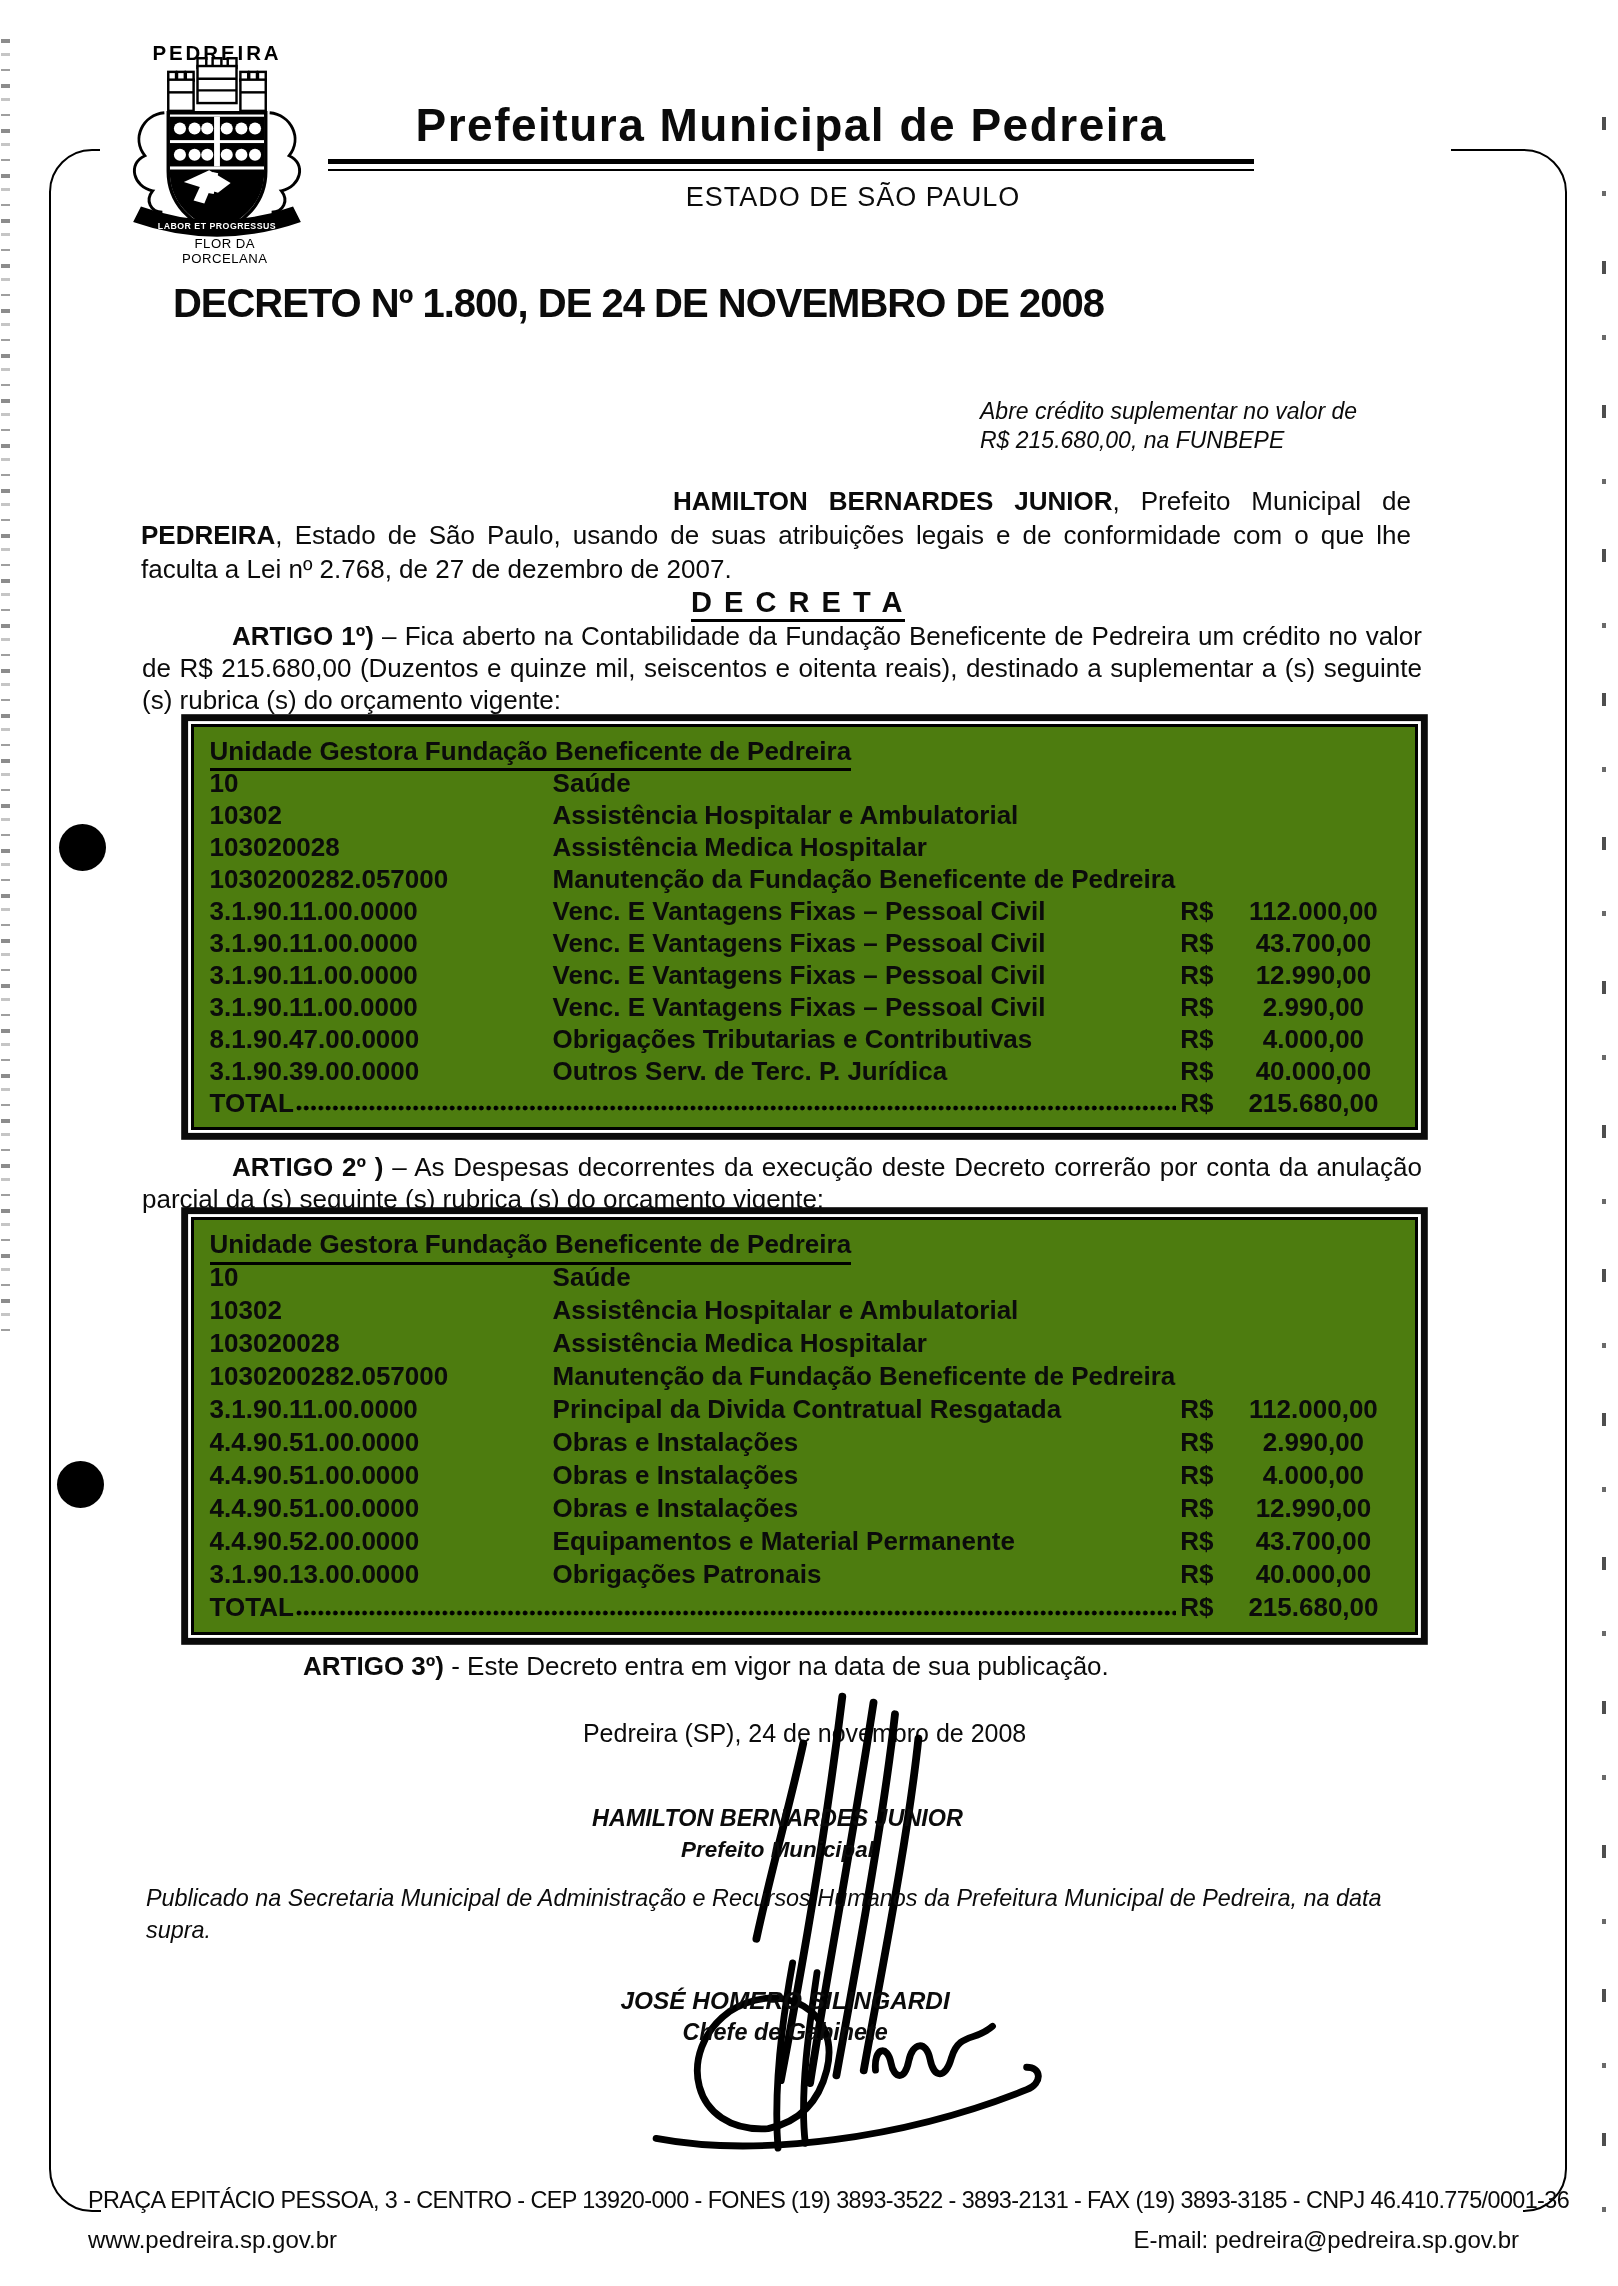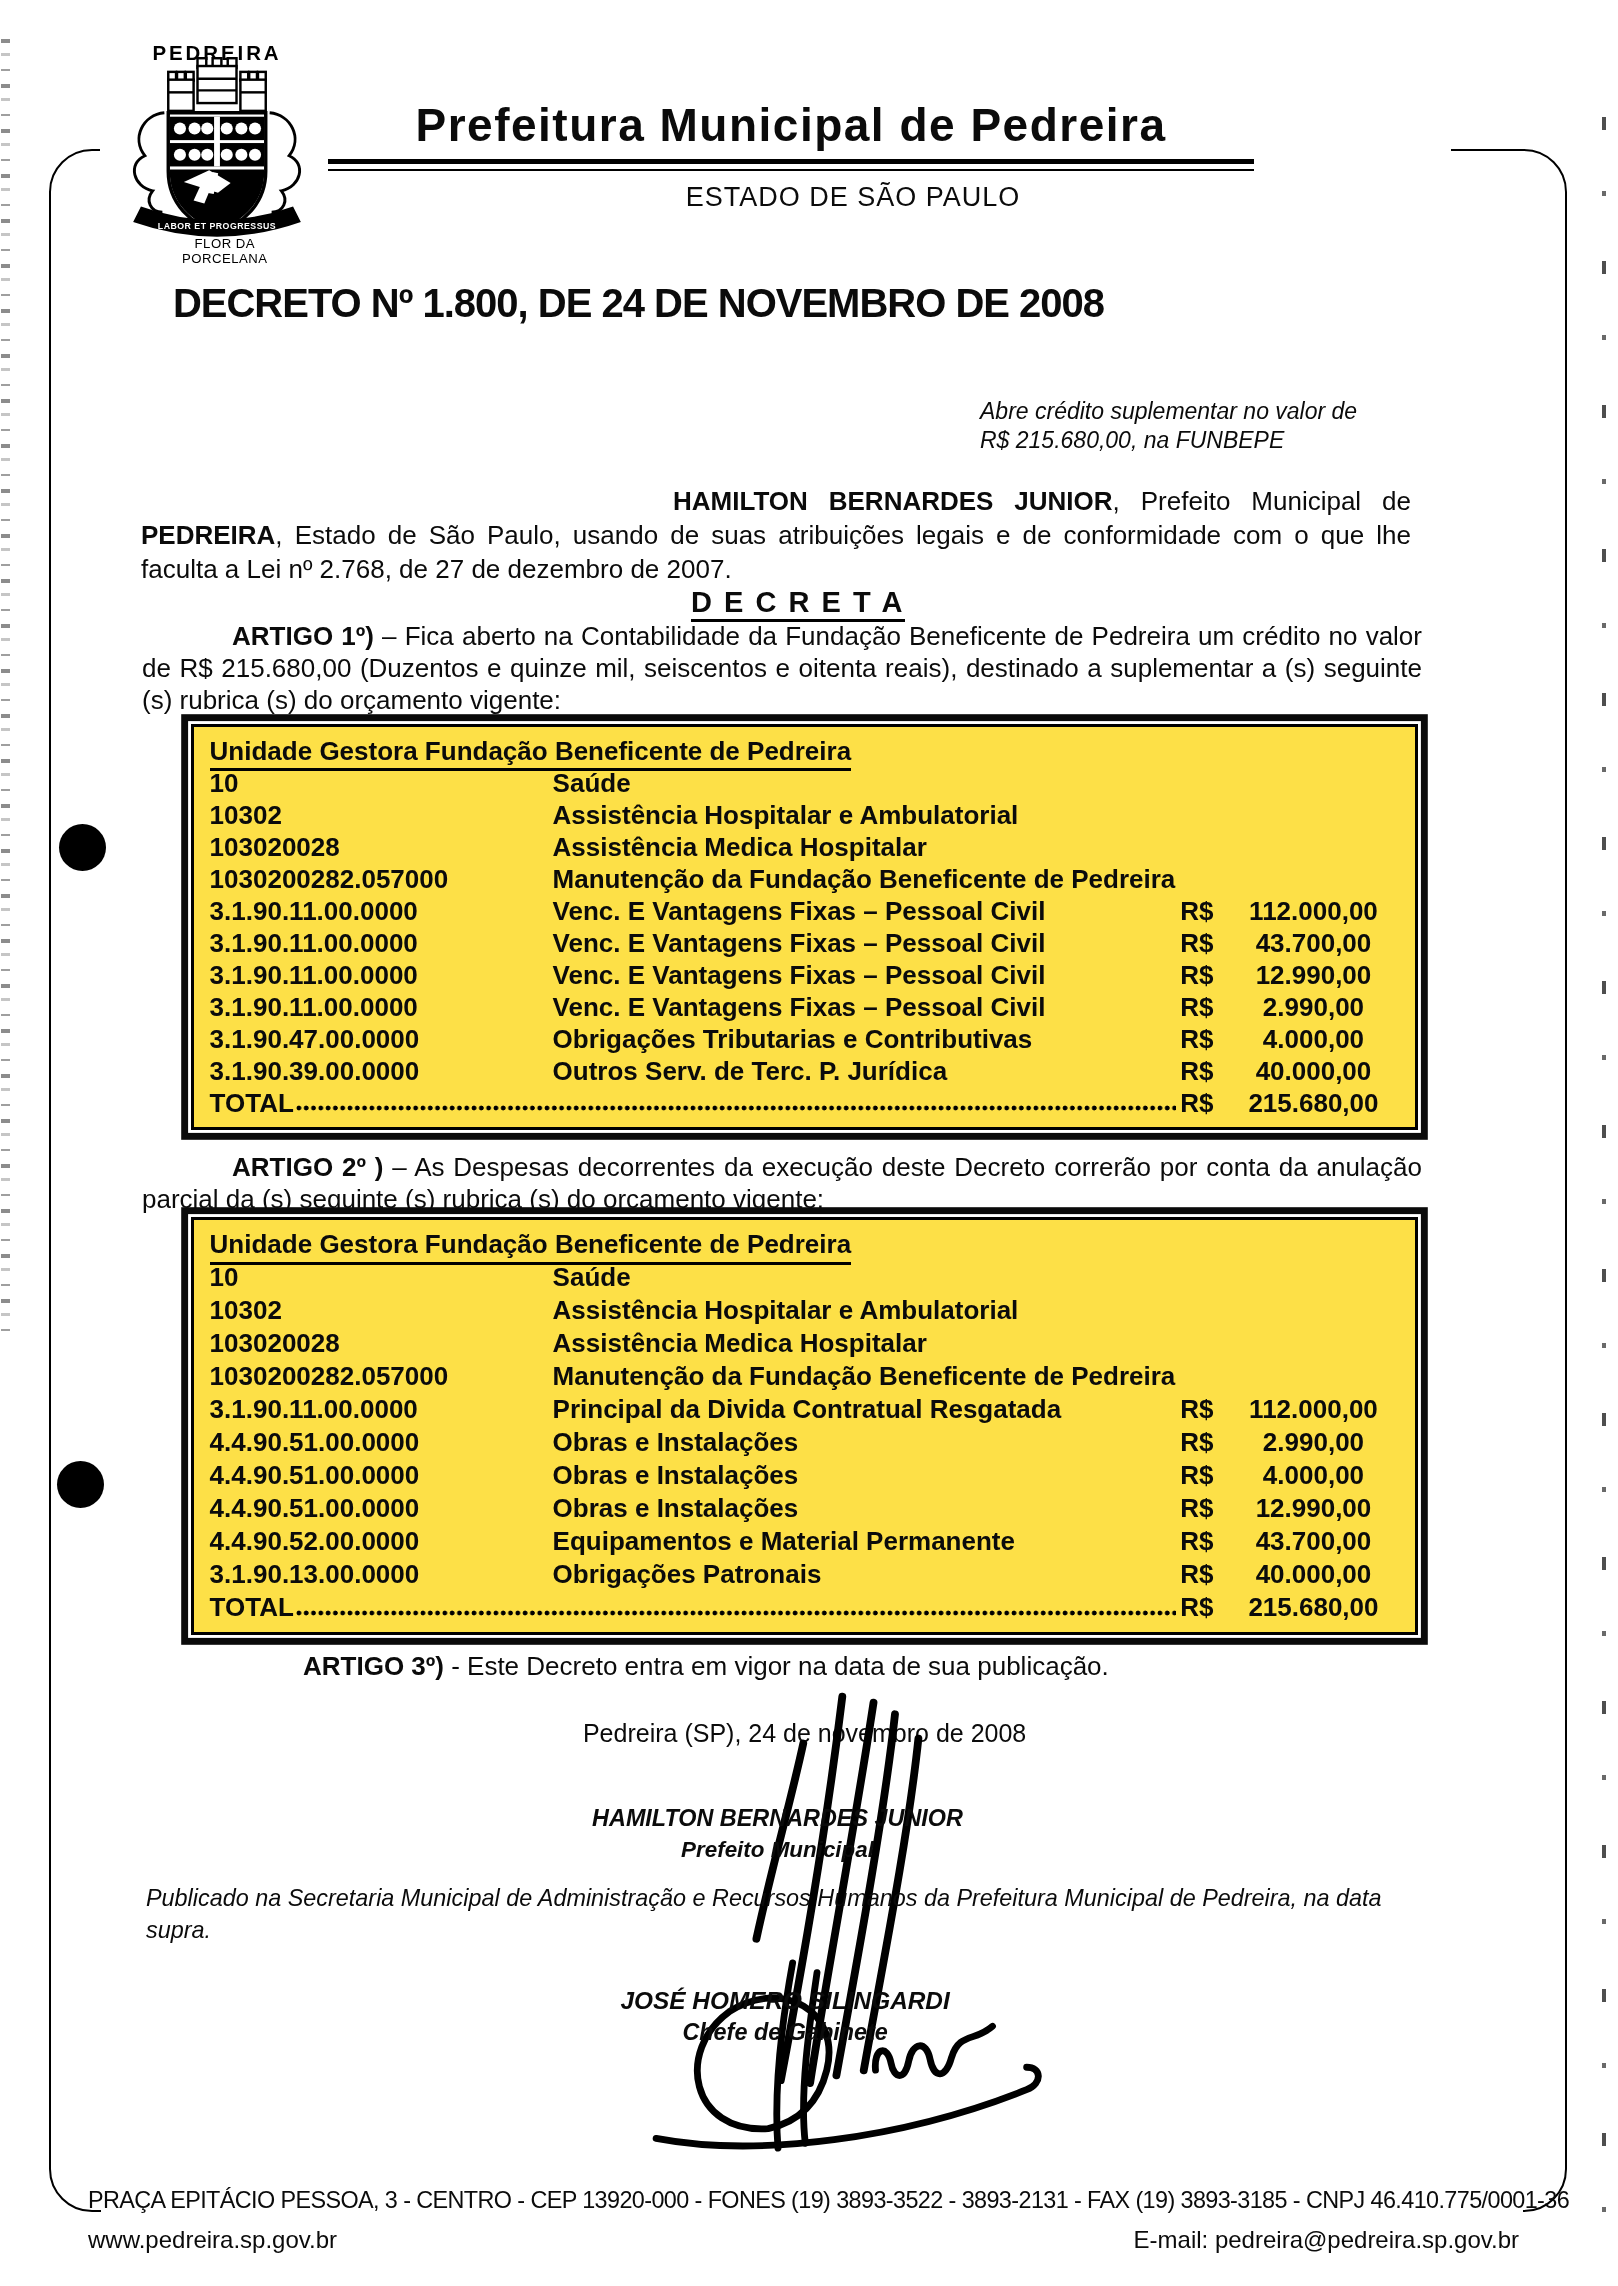--- a/index.html
+++ b/index.html
@@ -54,21 +54,21 @@
   .decreta-line { position: absolute; left: 0; top: 586px; width: 1619px; text-align: center; }
   .decreta-line span { position: relative; left: -11.7px; font-weight: bold; font-size: 29px; letter-spacing: 2px; border-bottom: 3.9px solid #000; padding-bottom: 1px; }
 
   .article { position: absolute; left: 142px; width: 1280px; font-size: 26px; line-height: 32px; text-align: justify; }
   .art1 { top: 620px; text-indent: 90px; }
   .art2 { top: 1151px; text-indent: 90px; }
   .art3 { top: 1650px; text-align: left; padding-left: 161px; }
 
   
   .doc-table {
-    position: absolute; left: 191px; width: 1227px; background: #fde047;
+    position: absolute; left: 191px; width: 1227px; background: #4d7c0f;
     border: 3.9px solid #000;
     box-shadow: 0 0 0 2.9px #fff, 0 0 0 9.8px #0a0a0a;
     padding: 7.8px 11.7px 7.8px 15.6px;
     font-weight: bold; font-size: 26px;
   }
   .tbl1 { top: 724px; }
   .tbl2 { top: 1217px; }
   .tbl1 .trow { height: 32px; line-height: 32px; }
   .tbl2 .trow { height: 33px; line-height: 33px; }
   .trow { display: flex; align-items: baseline; white-space: nowrap; }
@@ -248,21 +248,21 @@
         <span class="t-cur">R$</span>
         <span class="t-amt">12.990,00</span>
       </div>
     <div class="trow">
         <span class="t-code">3.1.90.11.00.0000</span>
         <span class="t-desc">Venc. E Vantagens Fixas – Pessoal Civil</span>
         <span class="t-cur">R$</span>
         <span class="t-amt">2.990,00</span>
       </div>
     <div class="trow">
-        <span class="t-code">3.1.90.47.00.0000</span>
+        <span class="t-code">8.1.90.47.00.0000</span>
         <span class="t-desc">Obrigações Tributarias e Contributivas</span>
         <span class="t-cur">R$</span>
         <span class="t-amt">4.000,00</span>
       </div>
     <div class="trow">
         <span class="t-code">3.1.90.39.00.0000</span>
         <span class="t-desc">Outros Serv. de Terc. P. Jurídica</span>
         <span class="t-cur">R$</span>
         <span class="t-amt">40.000,00</span>
       </div>

